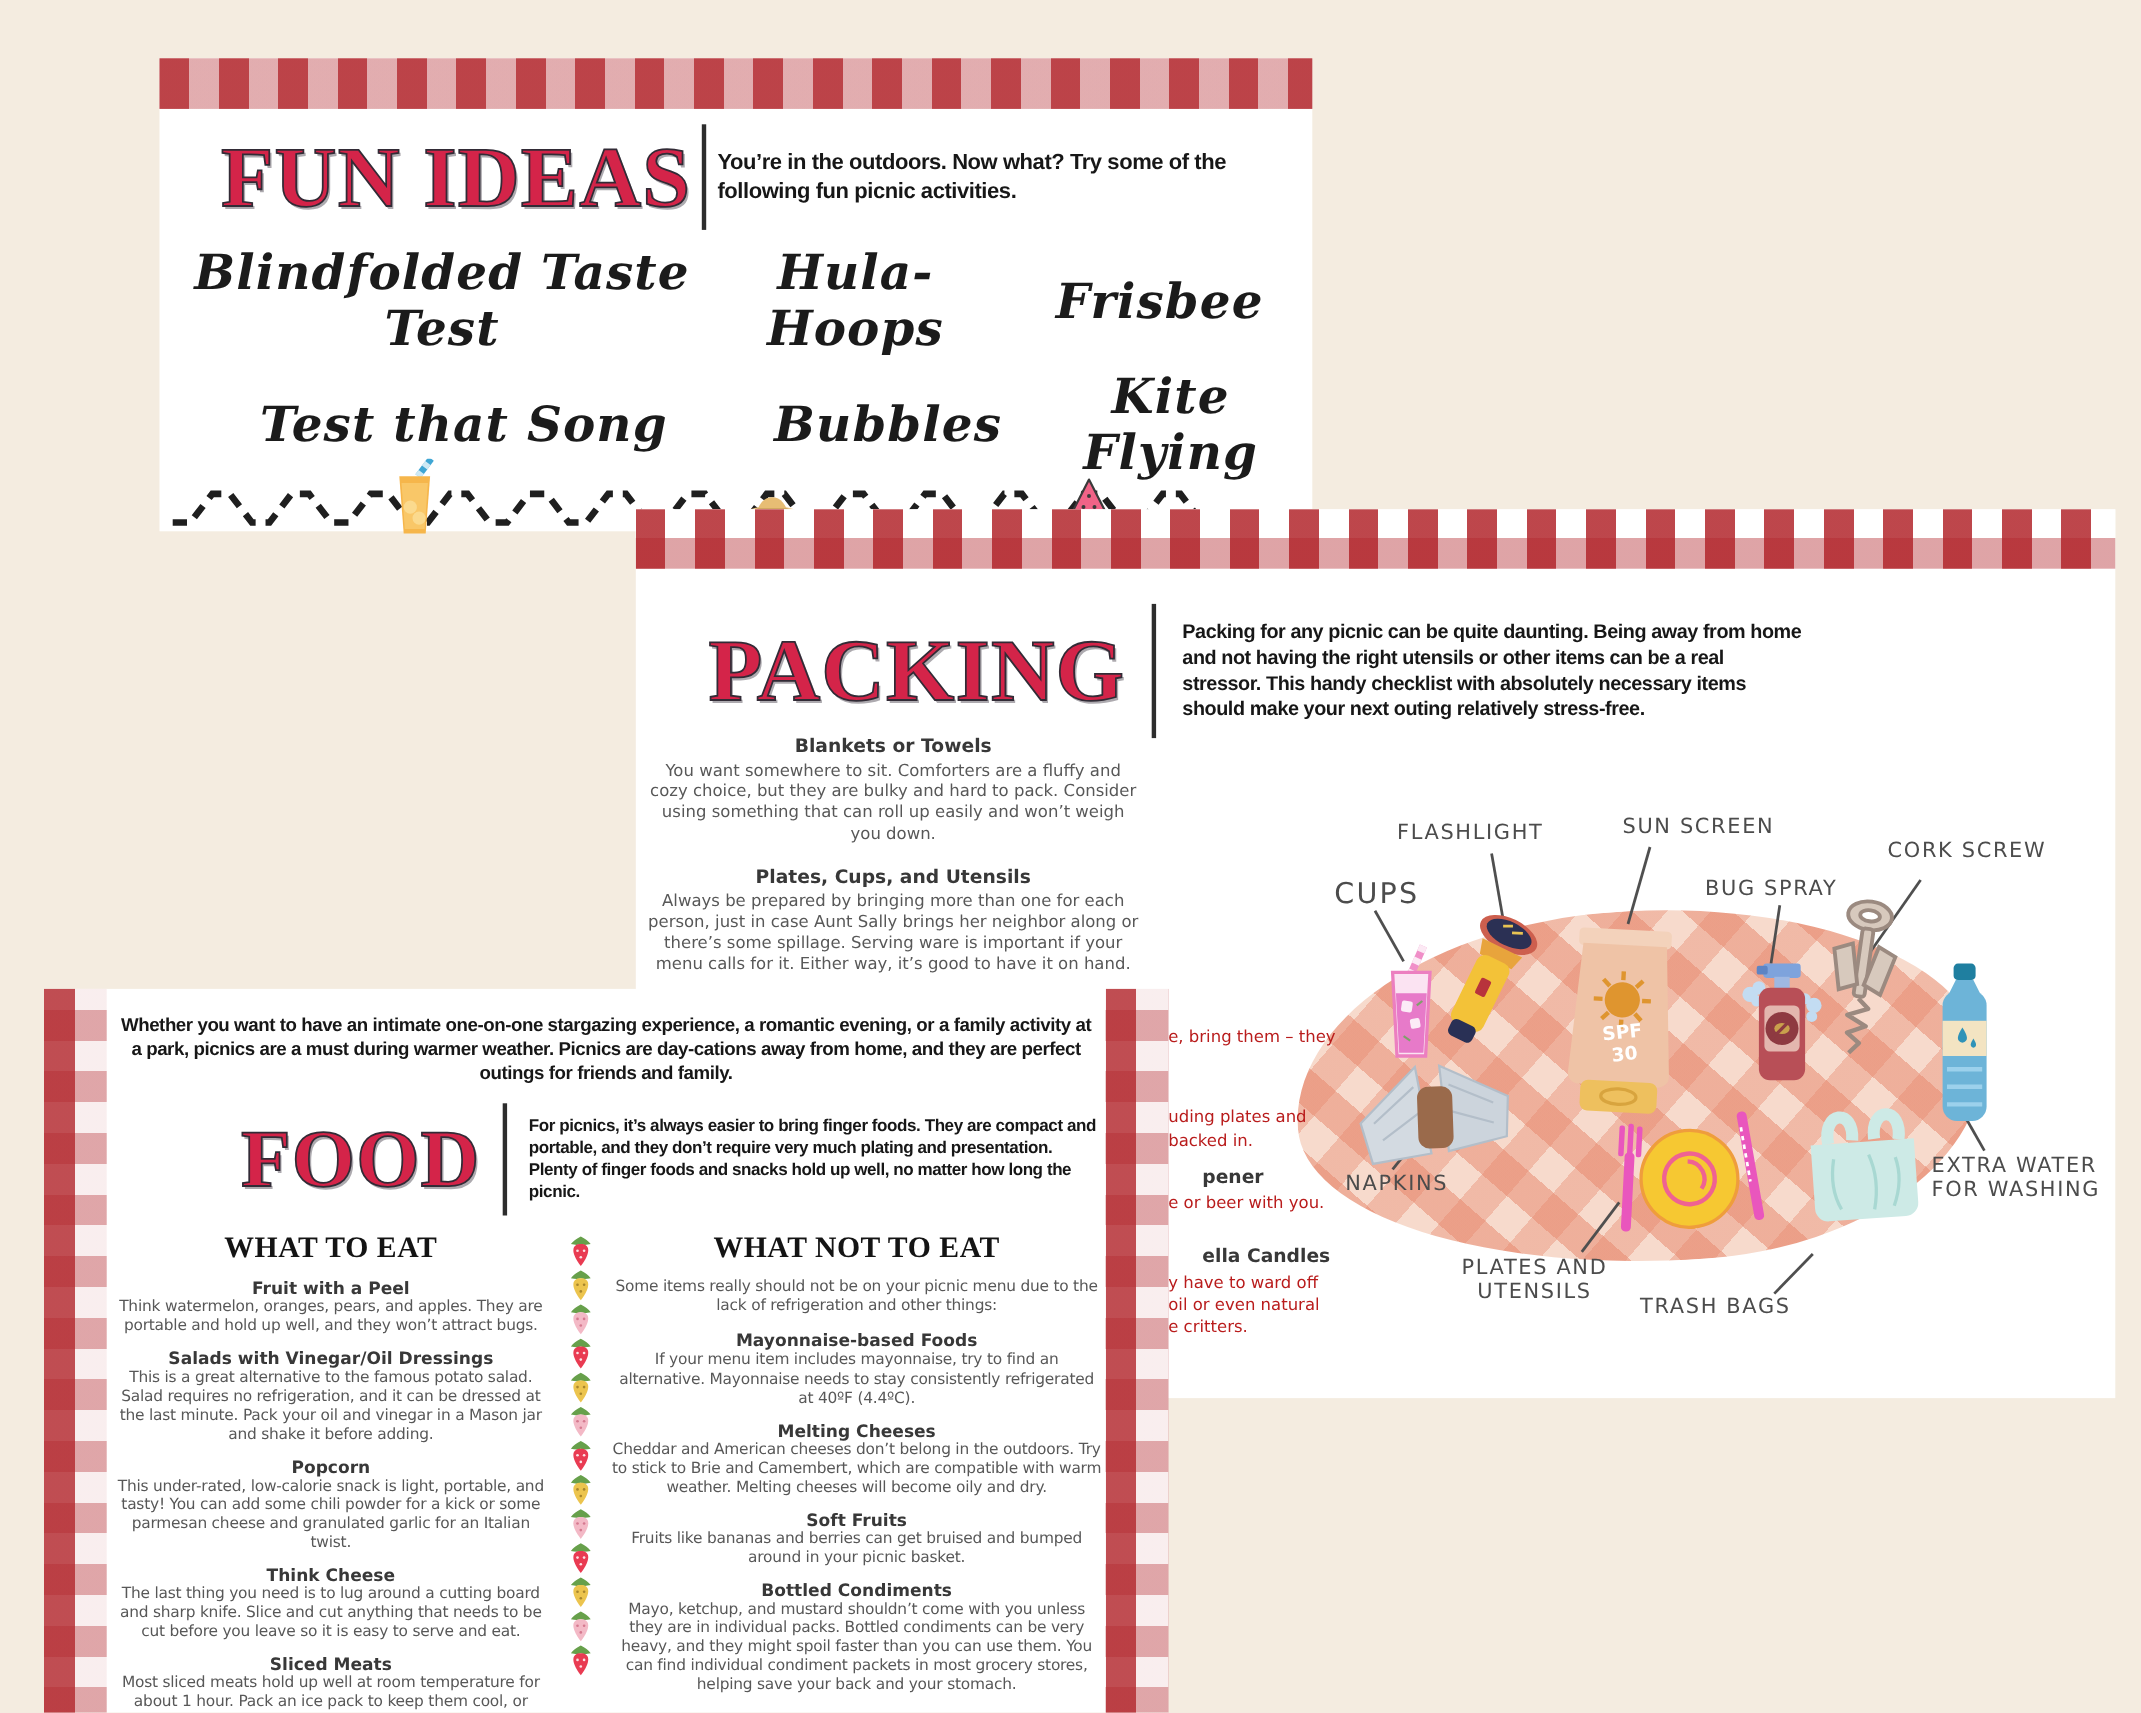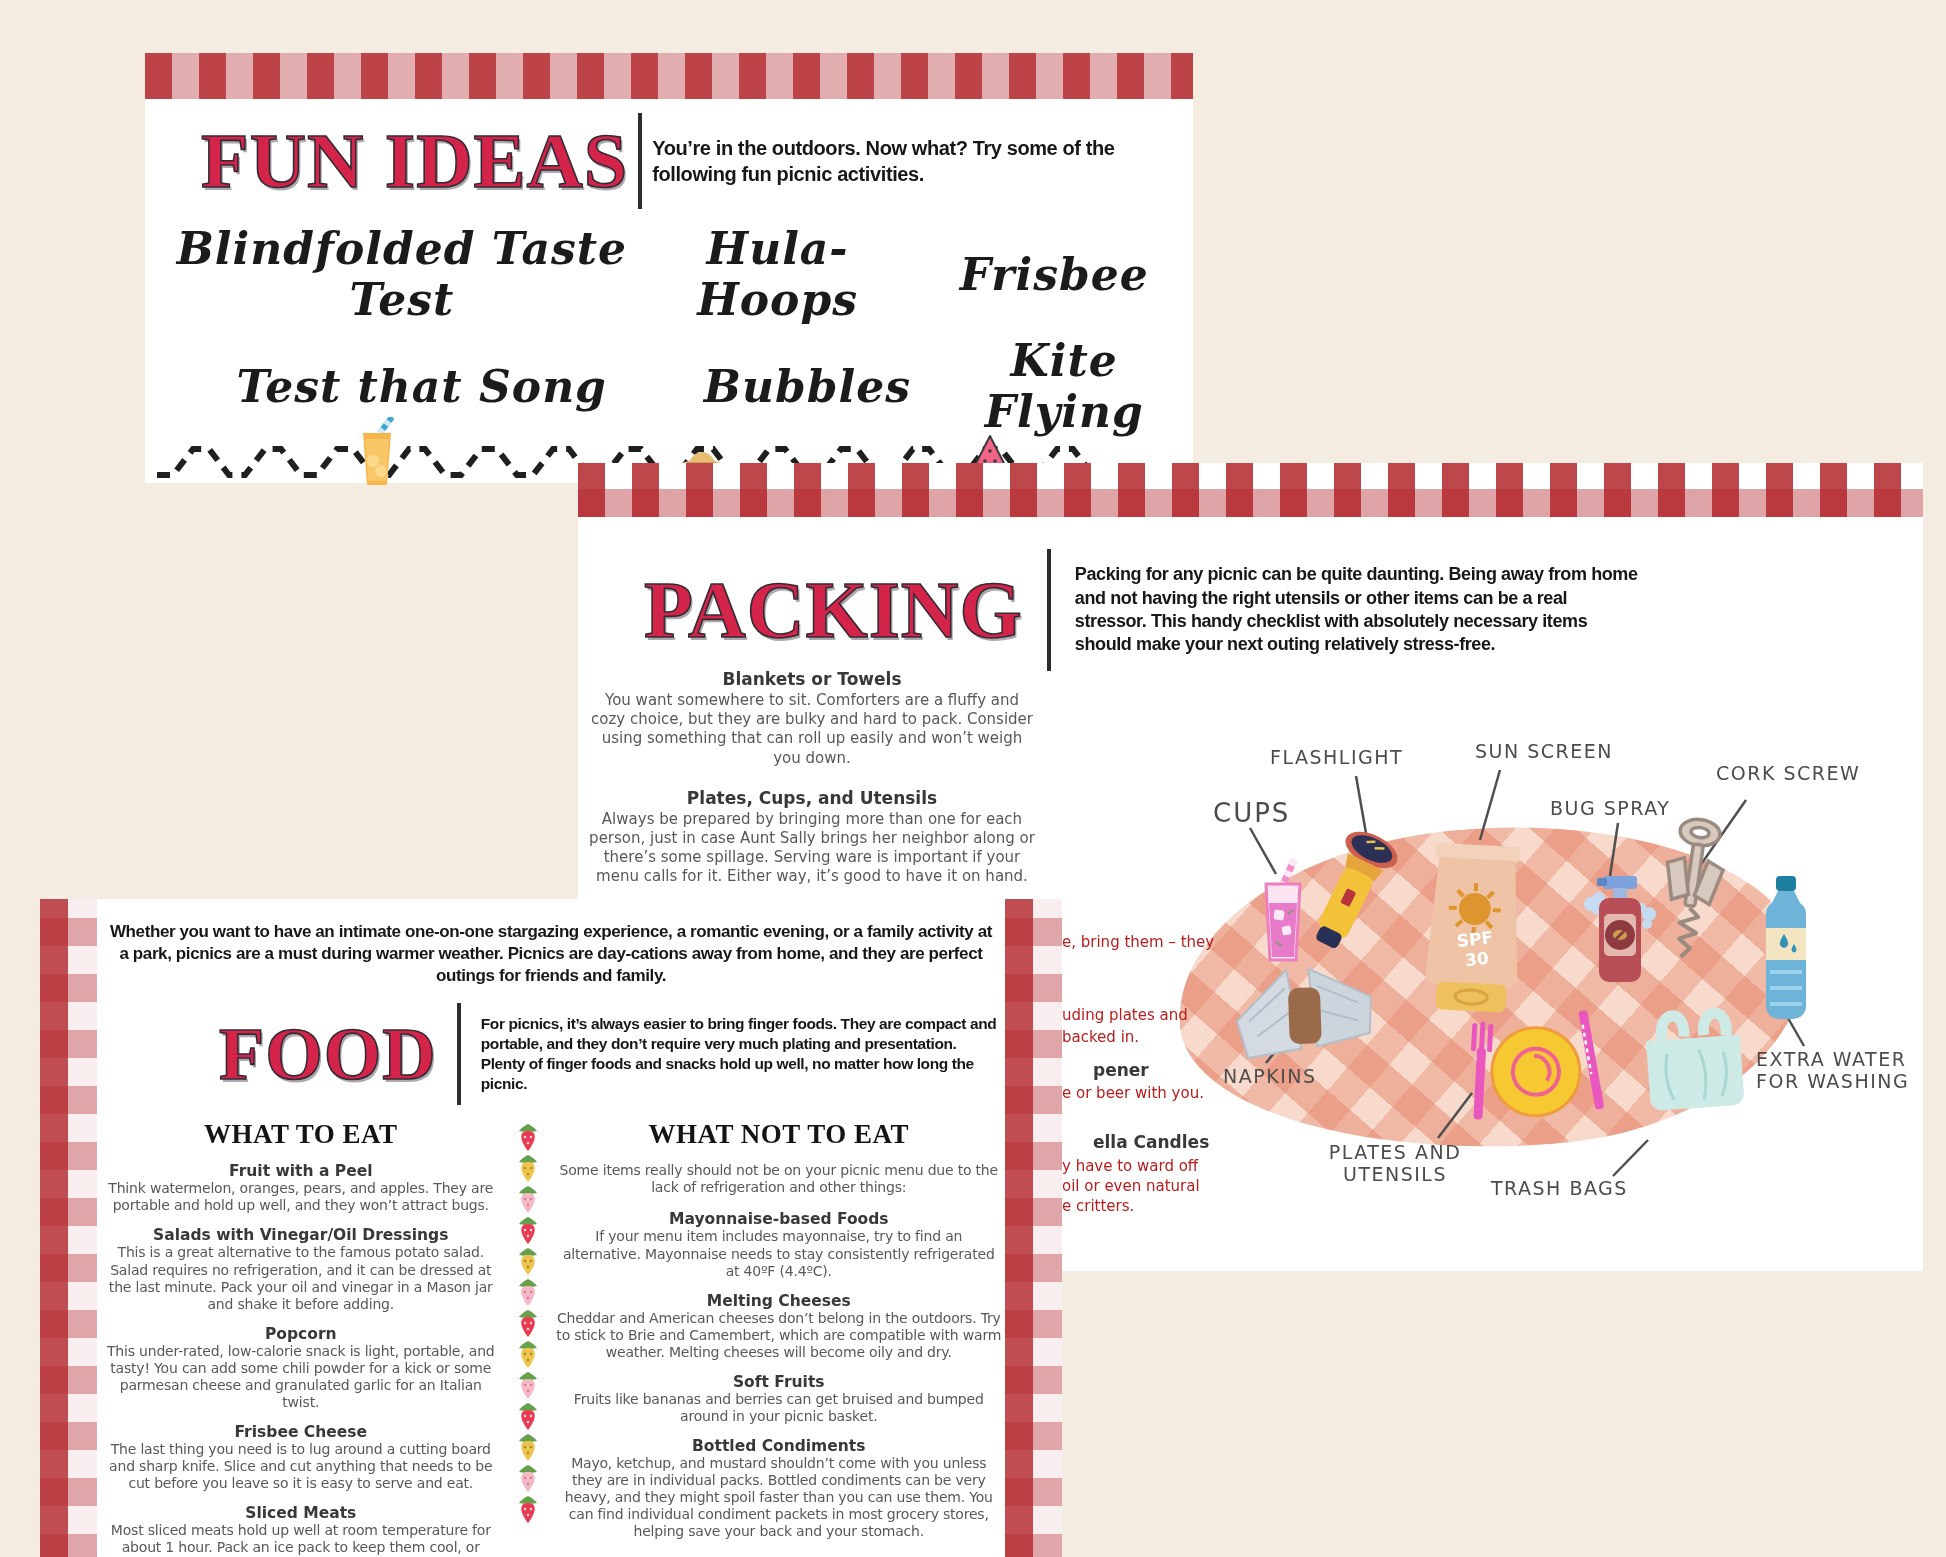--- a/index.html
+++ b/index.html
@@ -362,21 +362,21 @@
           </div>
           <div class="f-item">
             <div class="item-h">Salads with Vinegar/Oil Dressings</div>
             <div class="item-b">This is a great alternative to the famous potato salad. Salad requires no refrigeration, and it can be dressed at the last minute. Pack your oil and vinegar in a Mason jar and shake it before adding.</div>
           </div>
           <div class="f-item">
             <div class="item-h">Popcorn</div>
             <div class="item-b">This under-rated, low-calorie snack is light, portable, and tasty! You can add some chili powder for a kick or some parmesan cheese and granulated garlic for an Italian twist.</div>
           </div>
           <div class="f-item">
-            <div class="item-h">Frisbee Cheese</div>
+            <div class="item-h">Think Cheese</div>
             <div class="item-b">The last thing you need is to lug around a cutting board and sharp knife. Slice and cut anything that needs to be cut before you leave so it is easy to serve and eat.</div>
           </div>
           <div class="f-item">
             <div class="item-h">Sliced Meats</div>
             <div class="item-b">Most sliced meats hold up well at room temperature for about 1 hour. Pack an ice pack to keep them cool, or prepare your sandwiches in advance.</div>
           </div>
         </div>
 
         <div class="berry-col">
           <svg class="berry b-red" width="26" height="30" viewBox="0 0 26 30">

